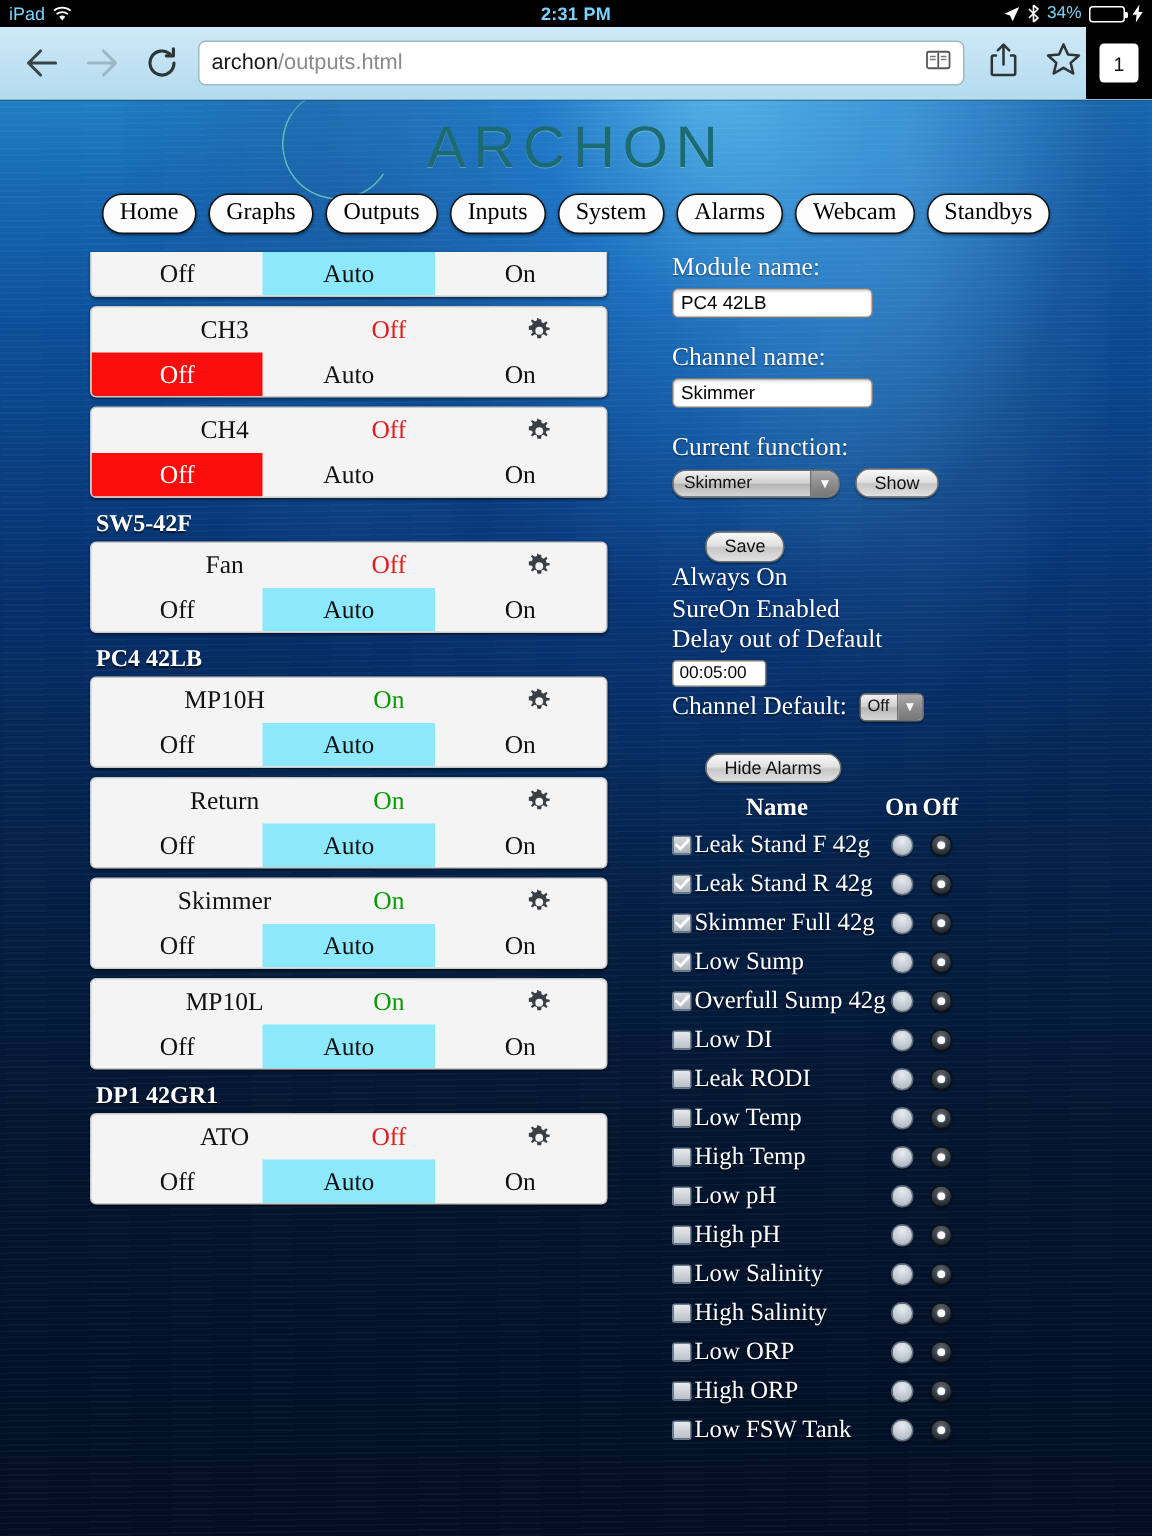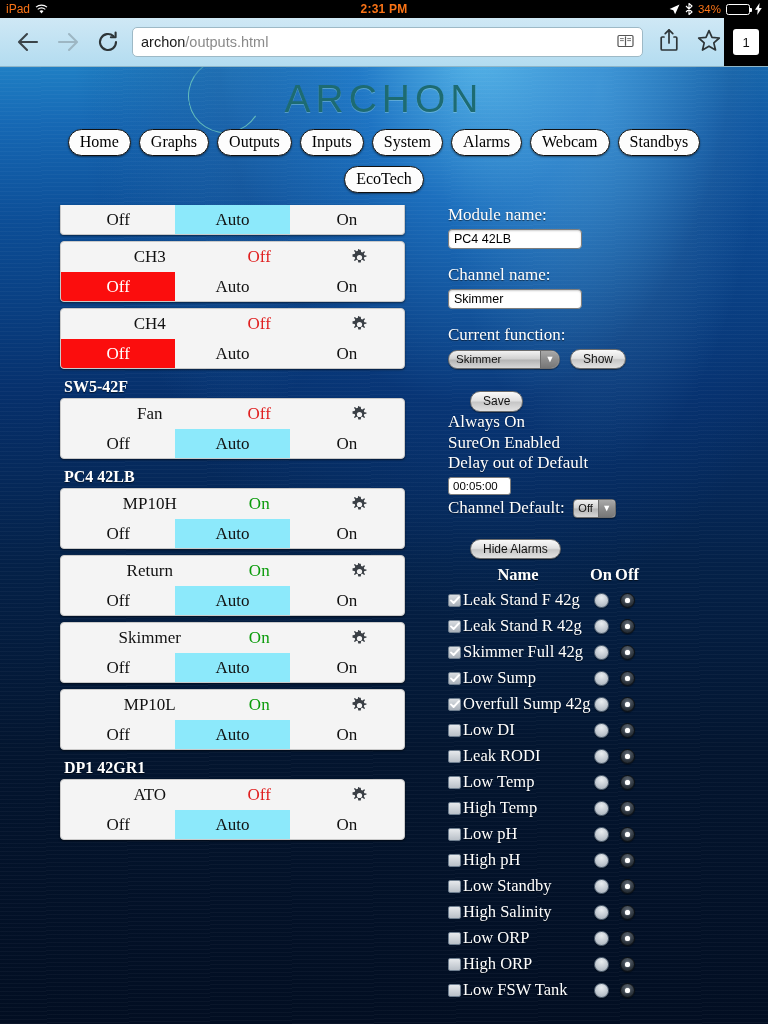--- a/index.html
+++ b/index.html
@@ -9,21 +9,21 @@
     height: 1024px;
     overflow: hidden;
     background: #000;
     font-family: "Liberation Serif", serif;
   }
 
   
   .statusbar {
     height: 18px;
     background: #000;
-    color: #f97316;
+    color: #7dd3fc;
     display: flex;
     align-items: center;
     font-family: "Liberation Sans", sans-serif;
     font-size: 12px;
     padding: 0 6px;
     position: relative;
   }
   .sb-left { display: flex; align-items: center; gap: 5px; }
   .sb-center {
     position: absolute; left: 0; right: 0; text-align: center;
@@ -468,23 +468,20 @@
   <div class="navrow" id="nav-primary">
       <div class="pill">Home</div>
       <div class="pill">Graphs</div>
       <div class="pill">Outputs</div>
       <div class="pill">Inputs</div>
       <div class="pill">System</div>
       <div class="pill">Alarms</div>
       <div class="pill">Webcam</div>
       <div class="pill">Standbys</div>
     </div>
-  <div class="navrow second" id="nav-secondary">
-      <div class="pill">EcoTech</div>
-    </div>
 
   <div class="main">
 
     <div class="col-left" id="channel-list">
         <div class="card clipped-top">
           <div class="card-seg">
             <div class="seg ">Off</div>
             <div class="seg sel-auto">Auto</div>
             <div class="seg ">On</div>
           </div>
@@ -845,21 +842,21 @@
             <div class="ar-radio-cell">
               <span class="radio"></span>
             </div>
             <div class="ar-radio-cell">
               <span class="radio selected"></span>
             </div>
           </div>
           <div class="alarm-row">
             <div class="ar-chk-name">
               <span class="chk"></span>
-              <span class="ar-label">Low Standby</span>
+              <span class="ar-label">Low Salinity</span>
             </div>
             <div class="ar-radio-cell">
               <span class="radio"></span>
             </div>
             <div class="ar-radio-cell">
               <span class="radio selected"></span>
             </div>
           </div>
           <div class="alarm-row">
             <div class="ar-chk-name">

